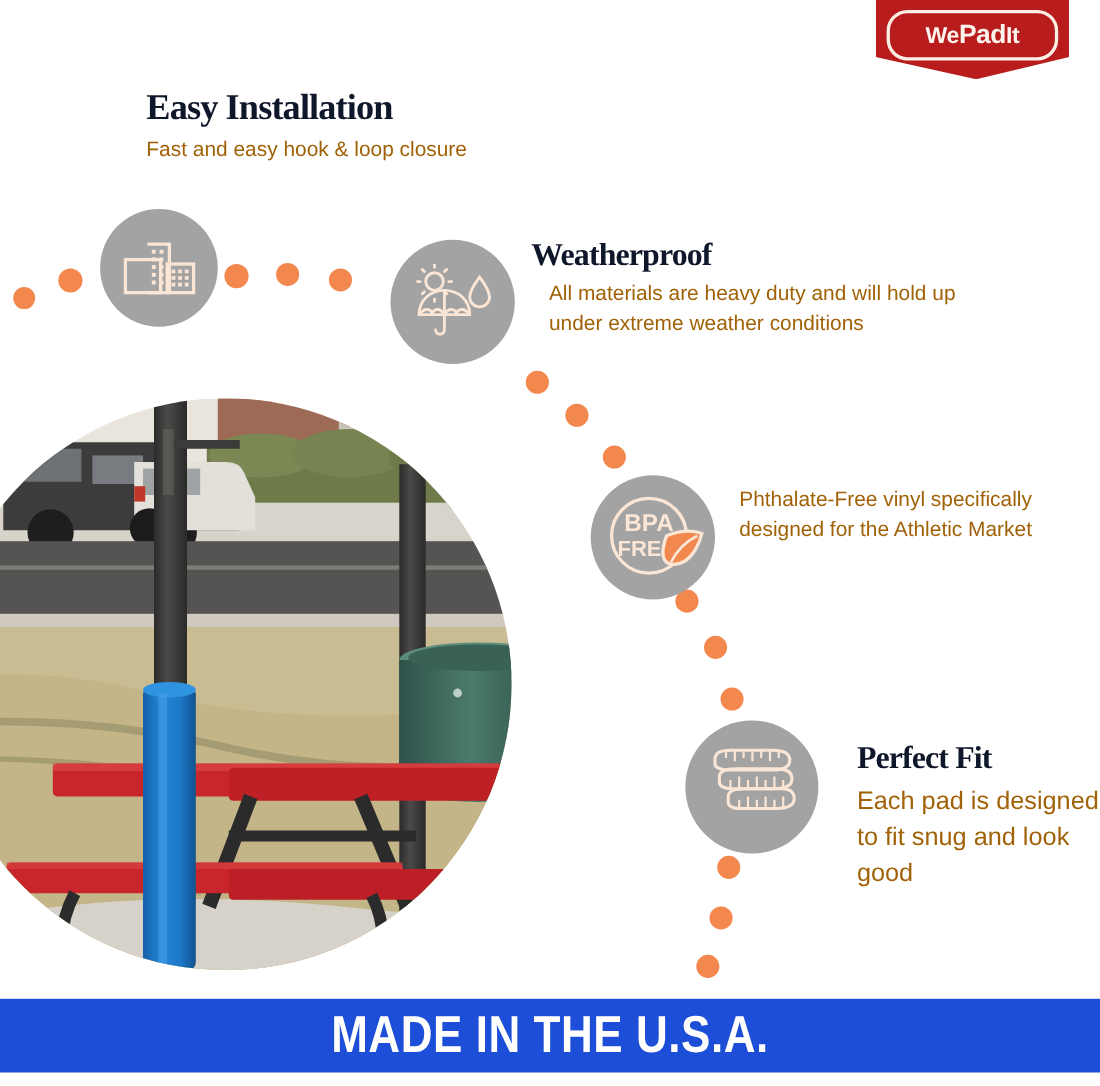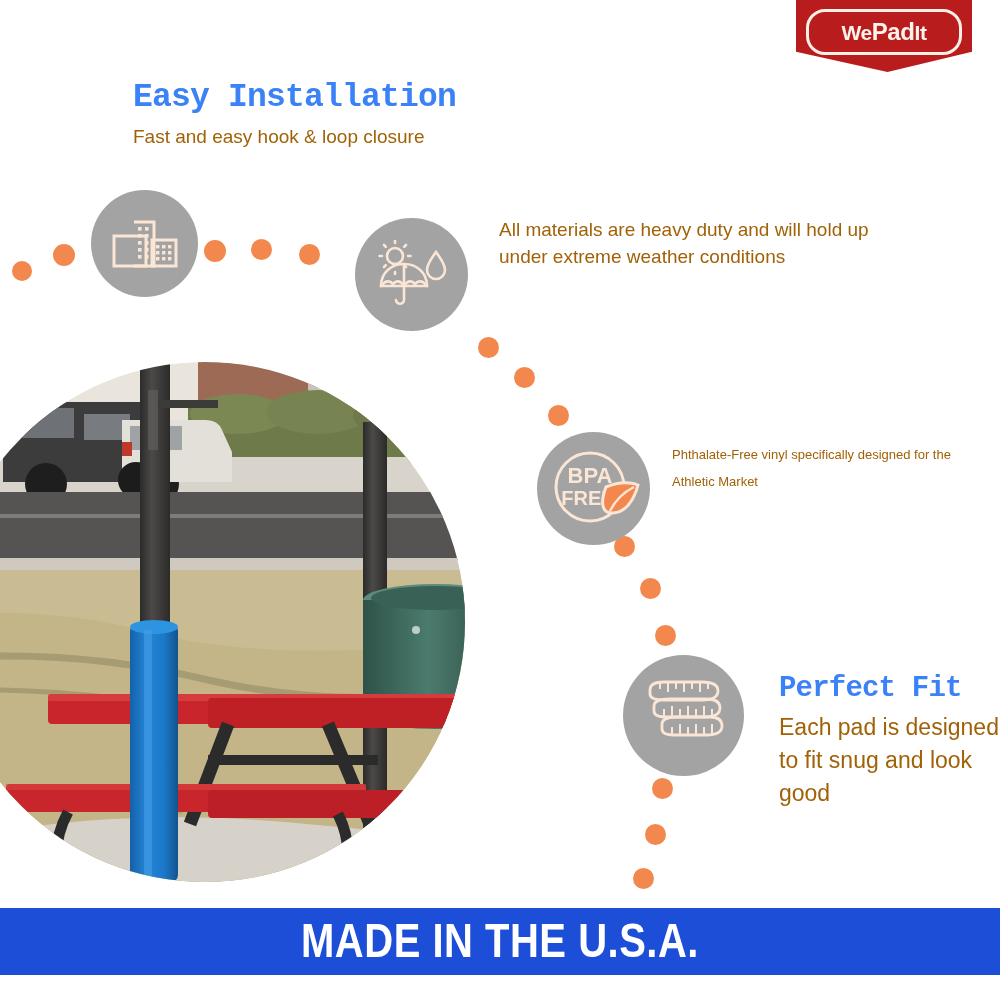--- a/index.html
+++ b/index.html
@@ -27,38 +27,38 @@
     font-size:21px;line-height:21px;color:#FDF3EC;letter-spacing:-0.4px;
     white-space:nowrap;font-family:"Liberation Sans", sans-serif;
   }
   .logo-text .lw{font-weight:bold;}
   .logo-text .lp{font-weight:bold;font-size:24px;}
   .logo-text .li{font-weight:bold;font-size:21px;}
 
   
   .block{position:absolute;}
   .b-title{
-    font-weight:bold;color:#3b82f6;letter-spacing:-0.8px;
-    font-family:Liberation Mono, monospace;
+    font-weight:bold;color:#0f172a;letter-spacing:-0.8px;
+    font-family:Liberation Serif, serif;
   }
   .b-desc{
     color:#a16207;font-family:"Liberation Sans", sans-serif;
   }
 
   #blk-install{left:133px;top:78px;width:420px;}
   #blk-install .b-title{font-size:33px;line-height:40px;}
   #blk-install .b-desc{font-size:19px;line-height:26px;margin-top:6px;}
 
   #blk-weather{left:483px;top:213px;width:420px;}
   #blk-weather .b-title{font-size:29px;line-height:38px;}
   #blk-weather .b-desc{font-size:19px;line-height:27px;margin-top:3px;margin-left:16px;}
 
   #blk-phth{left:672px;top:438px;width:300px;}
   #blk-phth .b-title{font-size:29px;line-height:38px;}
-  #blk-phth .b-desc{font-size:13px;line-height:27px;margin-top:3px;}
+  #blk-phth .b-desc{font-size:19px;line-height:27px;margin-top:3px;}
 
   #blk-fit{left:779px;top:670px;width:245px;}
   #blk-fit .b-title{font-size:29px;line-height:38px;}
   #blk-fit .b-desc{font-size:23px;line-height:33px;margin-top:3px;}
 
   
   .icon-circle{
     position:absolute;border-radius:50%;background:#a3a3a3;
     display:flex;align-items:center;justify-content:center;
   }
@@ -146,20 +146,21 @@
           <rect x="50" y="33" width="3.4" height="3.4"></rect>
           <rect x="56" y="33" width="3.4" height="3.4"></rect>
         <rect x="44" y="39" width="3.4" height="3.4"></rect>
           <rect x="50" y="39" width="3.4" height="3.4"></rect>
           <rect x="56" y="39" width="3.4" height="3.4"></rect>
       </g>
     </svg>
   </div>
 
   <div class="block" id="blk-weather">
+    <div class="b-title">Weatherproof</div>
     <div class="b-desc">All materials are heavy duty and will hold up under extreme weather conditions</div>
   </div>
 
   <div class="icon-circle" id="ic-weather">
     <svg width="76" height="70" viewBox="0 0 76 70" fill="none" stroke="#FBE6D6" stroke-width="2.6" stroke-linecap="round">
       <circle cx="21" cy="16" r="8"></circle>
       <path d="M21 3 v-2.5 M21 32 v2 M8 16 h-2.5 M34 16 h2.5 M11.8 6.8 l-1.8-1.8 M30.2 6.8 l1.8-1.8 M11.8 25.2 l-1.8 1.8 M30.2 25.2 l1.8 1.8"></path>
       <path d="M7 46 C7 32 18 24 30 24 C42 24 53 32 53 46 Z"></path>
       <path d="M7 46 C13 38 19 42 19 46 C19 42 25 38 30 46 C35 38 41 42 41 46 C41 42 47 38 53 46"></path>
       <path d="M30 24 v36 c0 5 -8 5 -8 0"></path>

